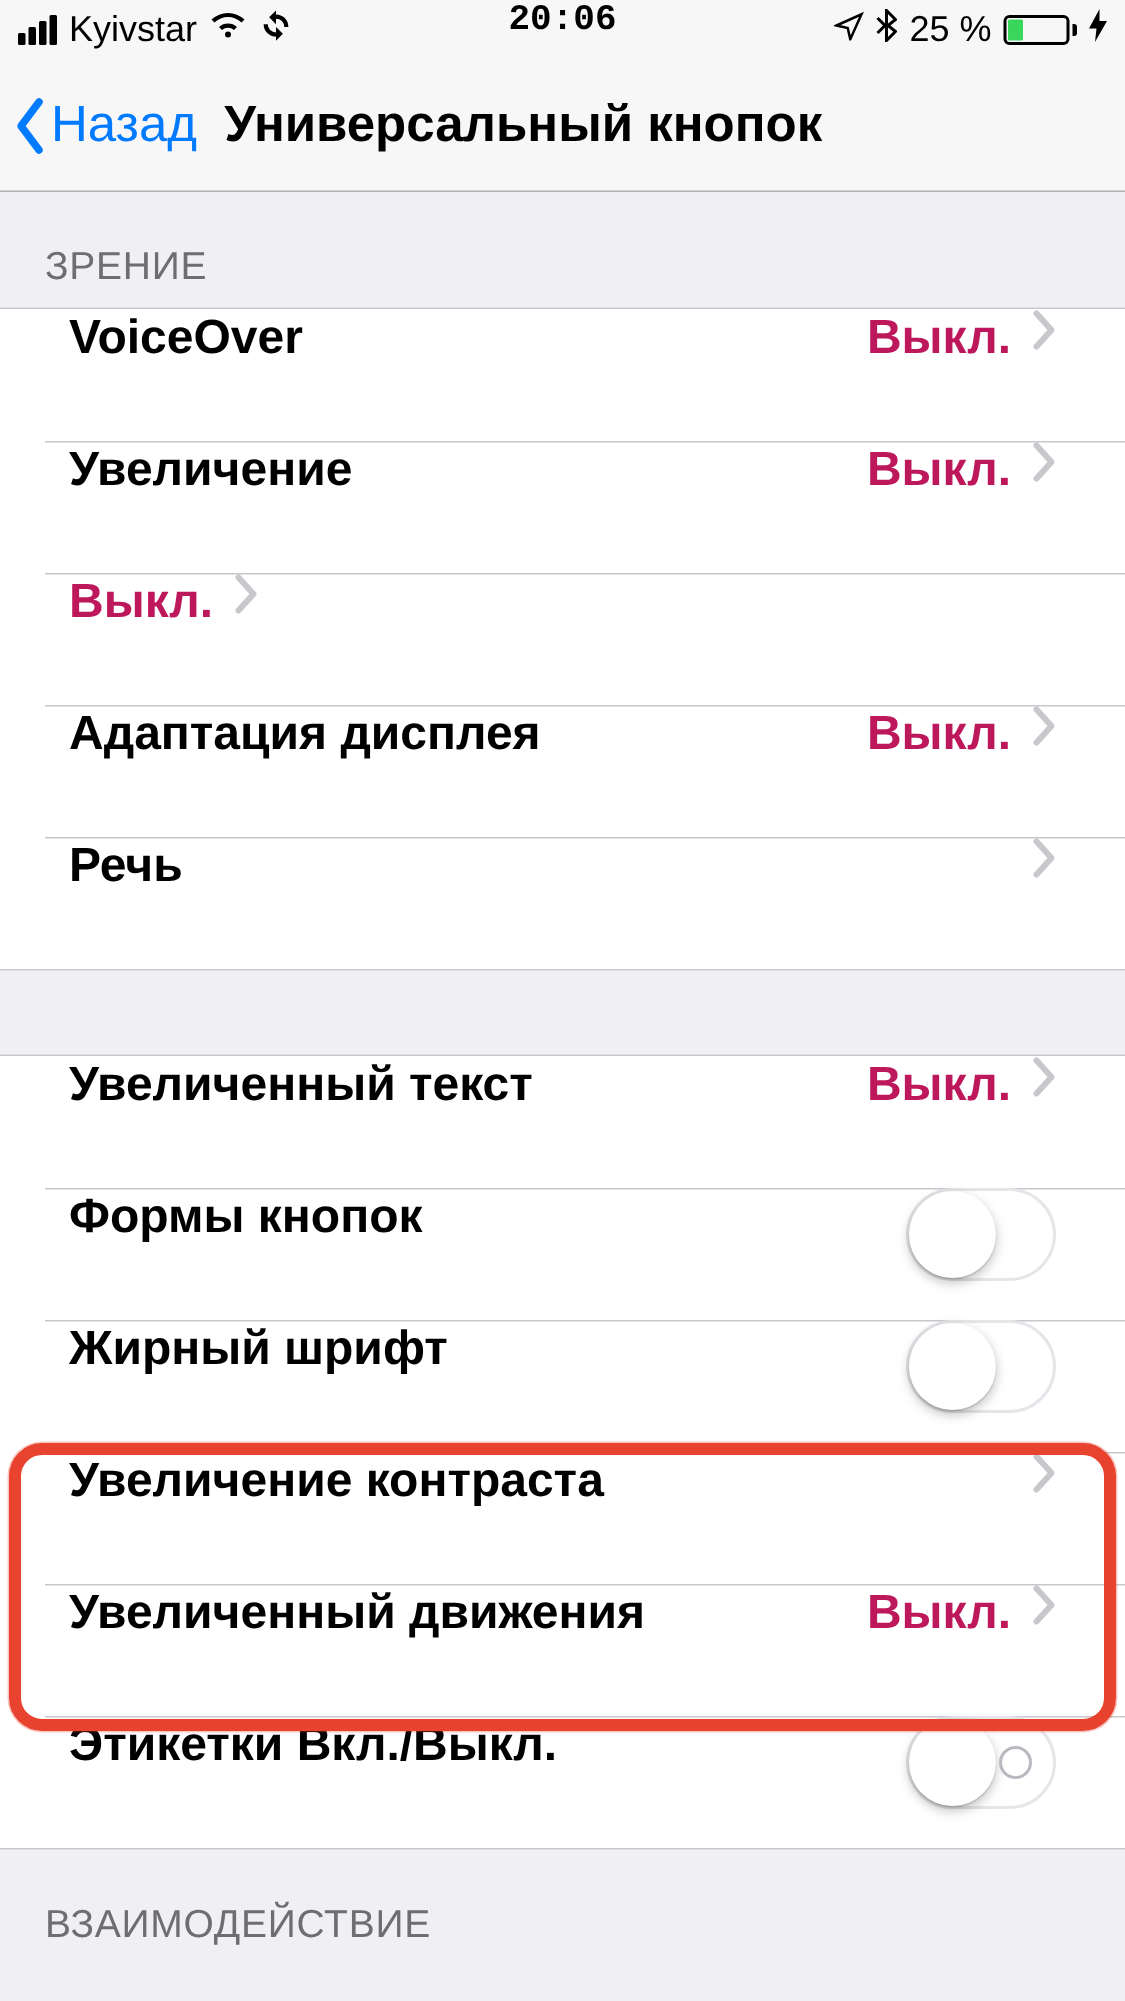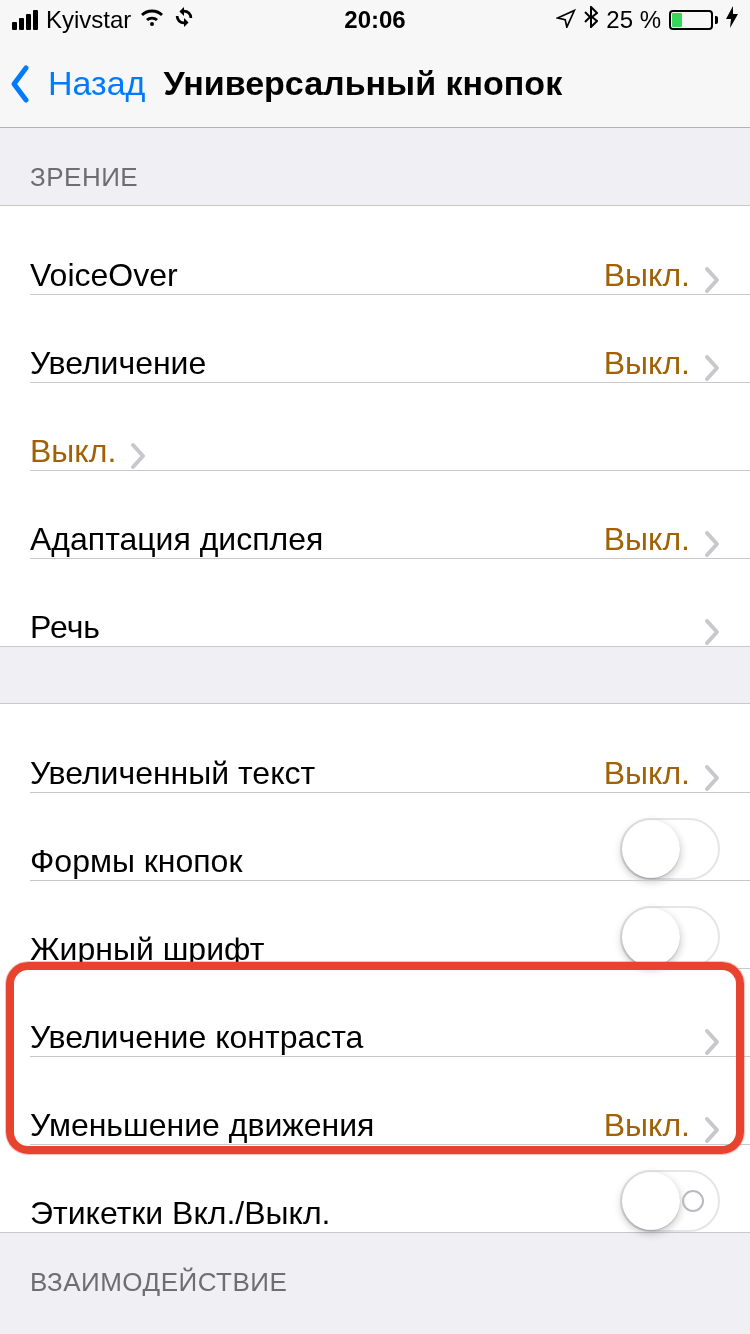--- a/index.html
+++ b/index.html
@@ -1,30 +1,30 @@
 <!DOCTYPE html>
 <html><head>
 <meta charset="utf-8">
 <style>
   * { box-sizing: border-box; margin: 0; padding: 0; }
   html, body { width: 750px; height: 1334px; font-family: -apple-system, "Helvetica Neue", Arial, sans-serif; background: #efeff4; overflow: hidden; }
-  .status-bar { height: 40px; display: flex; align-items: center; justify-content: space-between; padding: 0 12px; font-size: 24px; font-weight: 500; color: #000; background: #f7f7f8; }
+  .status-bar { height: 40px; display: flex; justify-content: space-between; padding: 0 12px; font-size: 24px; font-weight: 500; color: #000; background: #f7f7f8; }
   .status-left, .status-right { display: flex; align-items: center; gap: 8px; }
-  .status-center { position: absolute; left: 0; right: 0; text-align: center; pointer-events: none; font-weight: 600; }
+  .status-center { position: absolute; left: 0; right: 0; text-align: center; pointer-events: none; font-weight: 600; font-family: Liberation Mono, monospace; }
   .nav-bar { height: 88px; background: #f7f7f8; border-bottom: 1px solid #b2b2b4; display: flex; align-items: center; padding: 0 8px; position: relative; }
-  .back-btn { display: flex; align-items: center; color: #007aff; font-size: 34px; gap: 16px; }
+  .back-btn { display: flex; align-items: center; color: #007aff; font-size: 34px; gap: 2px; }
   .back-chevron svg { display: block; }
   .nav-title { font-size: 34px; font-weight: 700; color: #000; margin-left: 18px; }
   .section-header { font-size: 26px; color: #6d6d72; padding: 34px 30px 12px; letter-spacing: 0.5px; }
   .section-header.tight { }
   .cell-group { background: #fff; border-top: 1px solid #c8c7cc; border-bottom: 1px solid #c8c7cc; }
-  .cell { display: flex; align-items: flex-end; height: 88px; padding: 0 30px; position: relative; }
+  .cell { display: flex; align-items: flex-start; height: 88px; padding: 0 46px; position: relative; font-weight: bold; }
   .cell + .cell::before { content: ""; position: absolute; top: 0; left: 30px; right: 0; height: 1px; background: #c8c7cc; }
   .cell-label { font-size: 32px; color: #000; flex: 1; }
-  .cell-value { font-size: 32px; color: #a16207; margin-right: 14px; }
+  .cell-value { font-size: 32px; color: #be185d; margin-right: 14px; }
   .chevron svg { display: block; }
   .switch { width: 100px; height: 62px; border-radius: 31px; background: #fff; border: 2px solid #e5e5ea; position: relative; flex-shrink: 0; }
   .switch-knob { position: absolute; top: 0px; left: 0px; width: 58px; height: 58px; border-radius: 50%; background: #fff; box-shadow: 0 3px 8px rgba(0,0,0,0.25), 0 1px 1px rgba(0,0,0,0.15); }
   .switch-o { position: absolute; right: 14px; top: 50%; transform: translateY(-50%); width: 22px; height: 22px; border: 2px solid #b9b9bf; border-radius: 50%; }
   .annotation { position: absolute; border: 8px solid #e8432e; border-radius: 22px; pointer-events: none; box-shadow: 0 0 0 1px rgba(232,67,46,0.3); }
   .battery { display: inline-flex; align-items: center; }
   .battery-body { width: 44px; height: 20px; border: 2px solid #000; border-radius: 4px; position: relative; margin-right: 2px; }
   .battery-fill { position: absolute; top: 1px; left: 1px; bottom: 1px; width: 25%; background: #38d65b; border-radius: 1px; }
   .battery-cap { width: 3px; height: 8px; background: #000; border-radius: 0 2px 2px 0; }
   .signal-bars { display: inline-flex; align-items: flex-end; gap: 2px; }
@@ -167,21 +167,21 @@
   </div>
   <div class="cell">
     <span class="cell-label">Увеличение контраста</span>
     <span class="chevron">
         <svg width="16" height="28" viewBox="0 0 16 28">
           <polyline points="3,3 13,14 3,25" fill="none" stroke="#c7c7cc" stroke-width="4" stroke-linecap="round" stroke-linejoin="round"></polyline>
         </svg>
       </span>
   </div>
   <div class="cell">
-    <span class="cell-label">Уменьшение движения</span>
+    <span class="cell-label">Увеличенный движения</span>
     <span class="cell-value">Выкл.</span>
     <span class="chevron">
         <svg width="16" height="28" viewBox="0 0 16 28">
           <polyline points="3,3 13,14 3,25" fill="none" stroke="#c7c7cc" stroke-width="4" stroke-linecap="round" stroke-linejoin="round"></polyline>
         </svg>
       </span>
   </div>
   <div class="cell">
     <span class="cell-label">Этикетки Вкл./Выкл.</span>
     <div class="switch">

